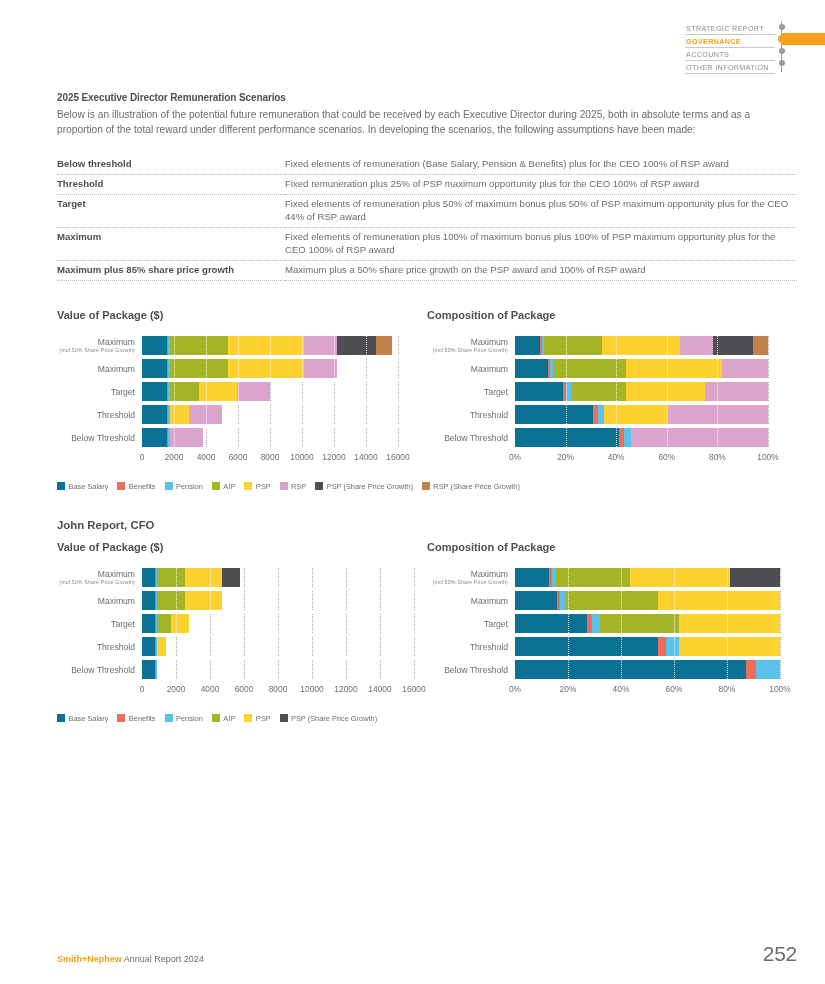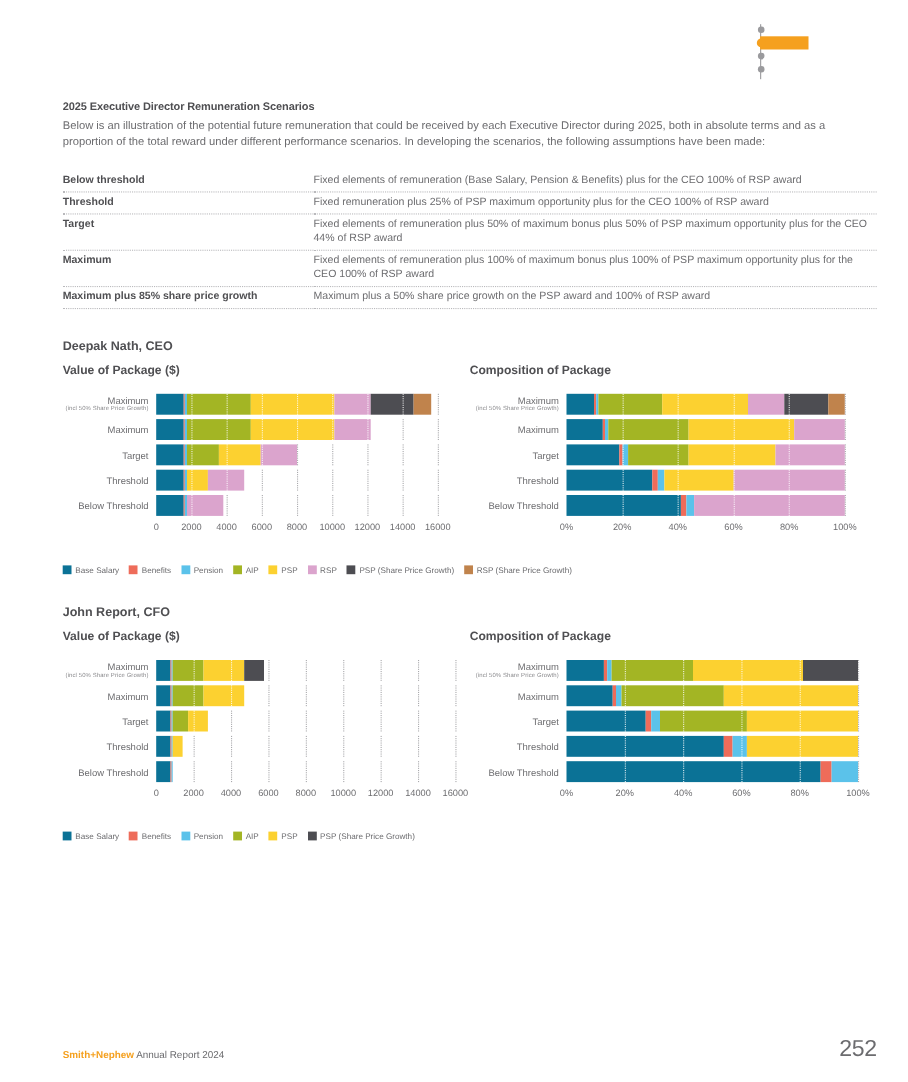--- a/index.html
+++ b/index.html
@@ -190,21 +190,21 @@
     color: #6c6c6f;
     transform: translateX(-50%);
     white-space: nowrap;
   }
 
   
   .legend {
     display: flex;
     flex-wrap: wrap;
     align-items: flex-start;
-    margin-top: 26px;
+    margin-top: 16px;
     gap: 0 9px;
   }
   .legend-item { display: flex; align-items: center; }
   .swatch {
     width: 8px; height: 8px;
     margin-right: 3.5px;
     flex: 0 0 auto;
   }
   .legend-label {
     font-size: 7.4px;
@@ -237,20 +237,26 @@
     font-size: 21px;
     color: #6c6c6f;
     line-height: 1;
     letter-spacing: -0.3px;
   }
 </style>
 </head>
 <body>
 
 <div class="section-nav">
+  <div class="nav-labels">
+    <div class="nav-row">STRATEGIC REPORT</div>
+    <div class="nav-row active">GOVERNANCE</div>
+    <div class="nav-row">ACCOUNTS</div>
+    <div class="nav-row">OTHER INFORMATION</div>
+  </div>
   <div class="nav-rail">
     <div class="rail-line"></div>
     <div class="rail-bar"></div>
     <div class="rail-dot d0"></div>
     <div class="rail-dot active"></div>
     <div class="rail-dot d2"></div>
     <div class="rail-dot d3"></div>
   </div>
 </div>
 
@@ -278,21 +284,20 @@
         <td class="desc">Fixed elements of remuneration plus 100% of maximum bonus plus 100% of PSP maximum opportunity plus for the CEO 100% of RSP award</td>
       </tr>
       <tr>
         <td class="term">Maximum plus 85% share price growth</td>
         <td class="desc">Maximum plus a 50% share price growth on the PSP award and 100% of RSP award</td>
       </tr>
     </tbody>
   </table>
 
   <div class="person">
-    <div class="person-name">Deepak Nath, CEO</div>
     <div class="charts-row">
       <div class="chart-block left">
         <div class="chart-heading">Value of Package ($)</div>
         <div class="chart-area">
             <div class="rows">
               <div class="brow">
                 <div class="rlabel" style="width: 85px;"><span>Maximum</span><span class="sub">(incl 50% Share Price Growth)</span></div>
                 <div class="track" style="width: 256px;">
                   <div class="stack">
                     <div class="seg" style="width: 24.8px; background: rgb(11, 114, 150);"></div>

